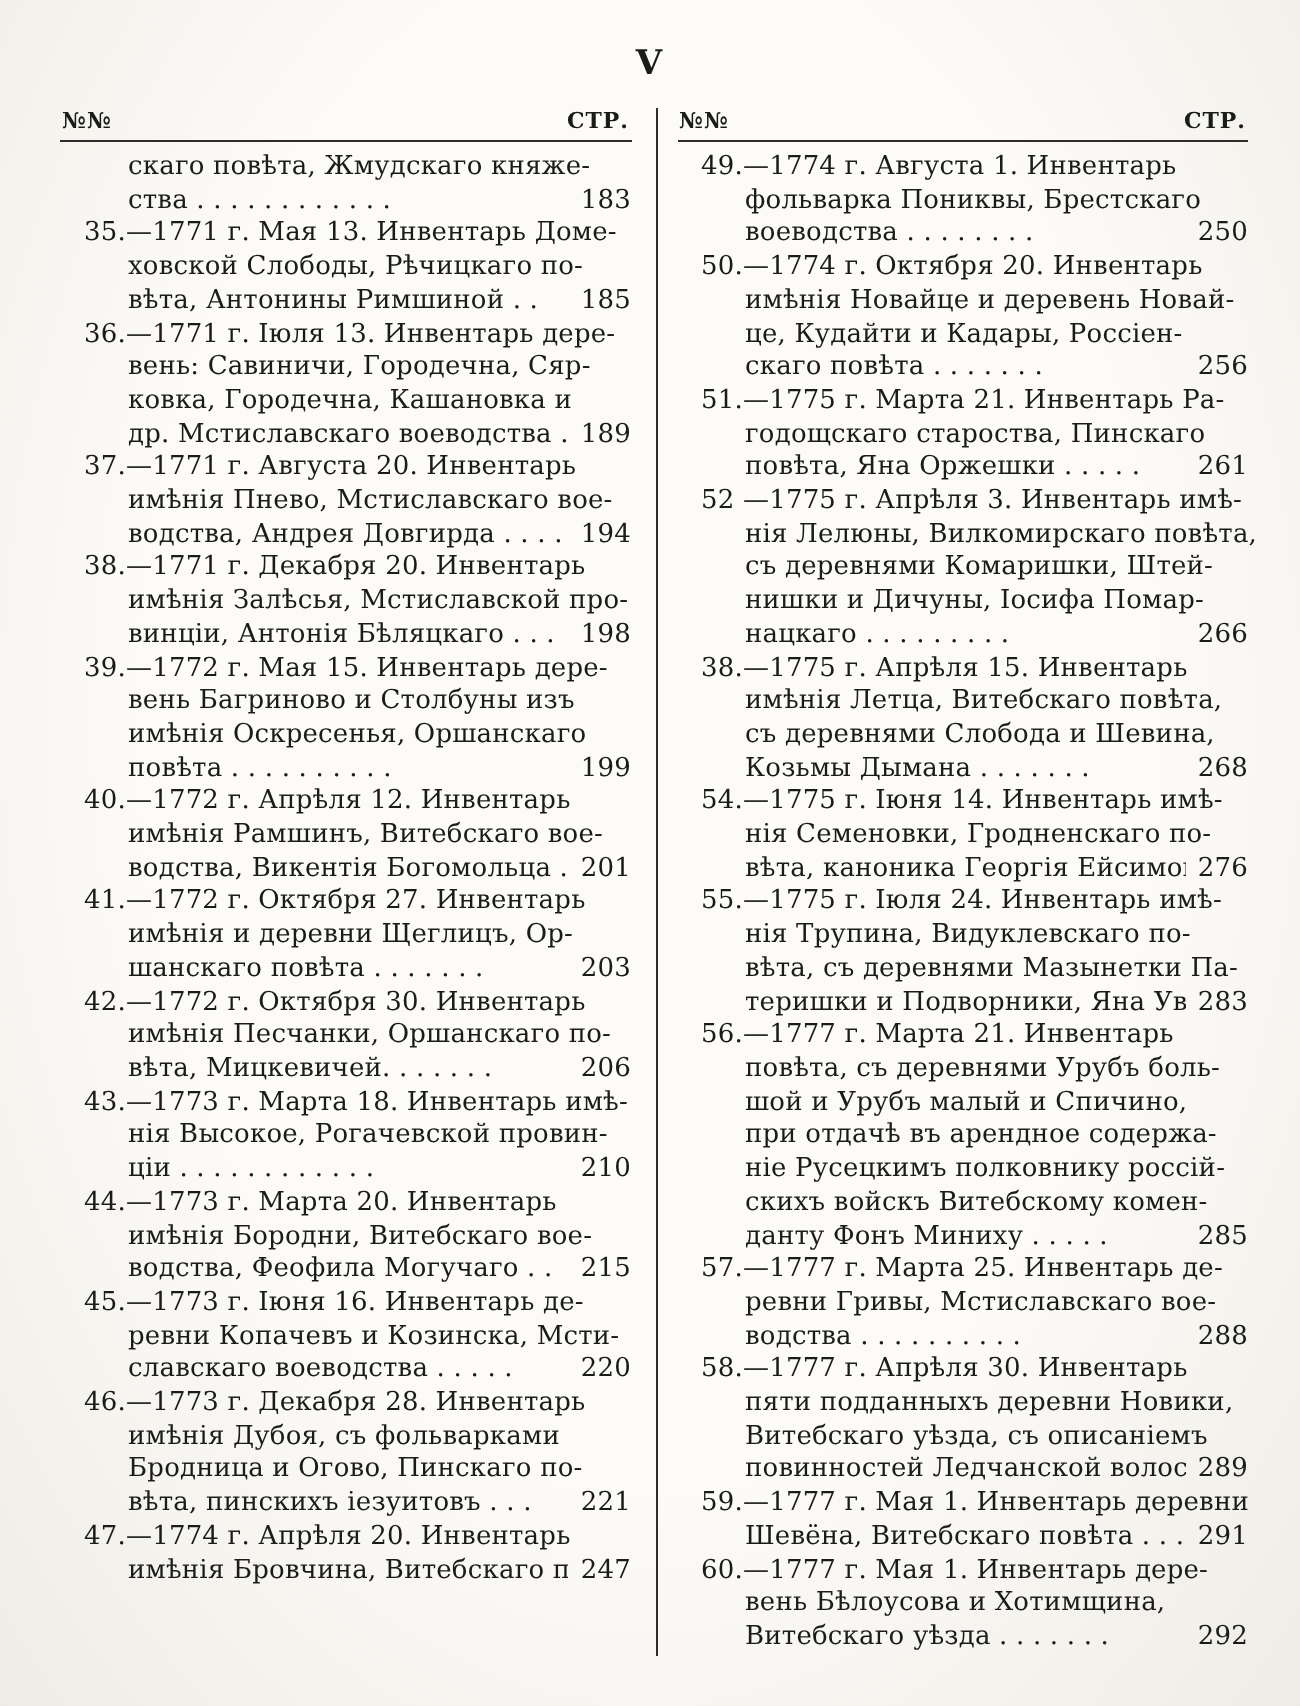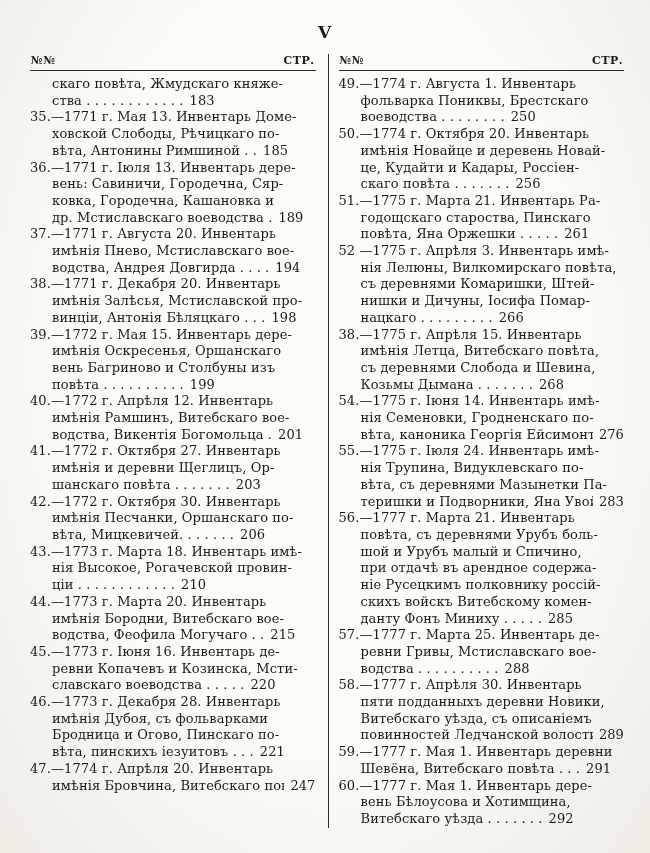--- a/index.html
+++ b/index.html
@@ -40,32 +40,33 @@
     letter-spacing: 0.5px;
     padding: 0 1px 3px 1px;
     border-bottom: 1px solid #2e2d2a;
     font-weight: bold;
   }
   .divider {
     width: 1px;
     background: #2e2d2a;
     margin: 0 10px 0 12px;
   }
-  .entries { padding-top: 5px; }
+  .entries { padding-top: 5px; margin-left: 12px; }
   .entry { margin: 0; }
   .line {
     font-size: 13px;
     line-height: 16.7px;
     white-space: nowrap;
     margin-left: 22px;
     letter-spacing: 0.1px;
   }
   .line.first { margin-left: 0; }
   .line.last {
     display: flex;
+    justify-content: space-between;
   }
   .line.last .line-text { overflow: hidden; }
   .page-num { margin-left: 6px; flex: 0 0 auto; }
 </style>
 </head>
 <body>
 
 <div class="page">
   <div class="top-header">V</div>
 
@@ -112,22 +113,22 @@
           <div class="entry">
             <div class="line first">38.—1771 г. Декабря 20. Инвентарь</div>
             <div class="line">имѣнія Залѣсья, Мстиславской про-</div>
             <div class="line last">
               <span class="line-text">винціи, Антонія Бѣляцкаго  .  .  .</span>
               <span class="page-num">198</span>
             </div>
           </div>
           <div class="entry">
             <div class="line first">39.—1772 г. Мая 15. Инвентарь дере-</div>
+            <div class="line">вень Багриново и Столбуны изъ</div>
             <div class="line">имѣнія Оскресенья, Оршанскаго</div>
-            <div class="line">вень Багриново и Столбуны изъ</div>
             <div class="line last">
               <span class="line-text">повѣта  .  .  .  .  .  .  .  .  .  .</span>
               <span class="page-num">199</span>
             </div>
           </div>
           <div class="entry">
             <div class="line first">40.—1772 г. Апрѣля 12. Инвентарь</div>
             <div class="line">имѣнія Рамшинъ, Витебскаго вое-</div>
             <div class="line last">
               <span class="line-text">водства, Викентія Богомольца  .</span>

